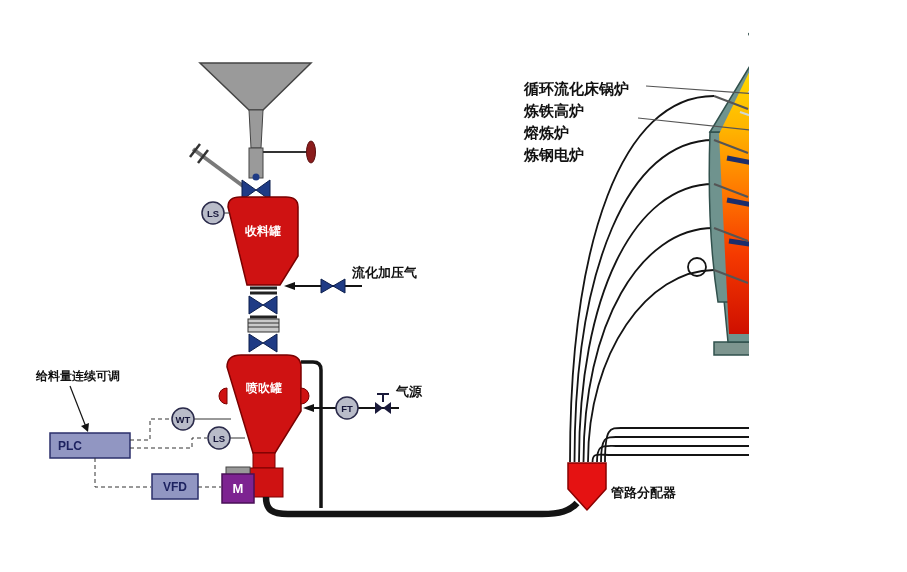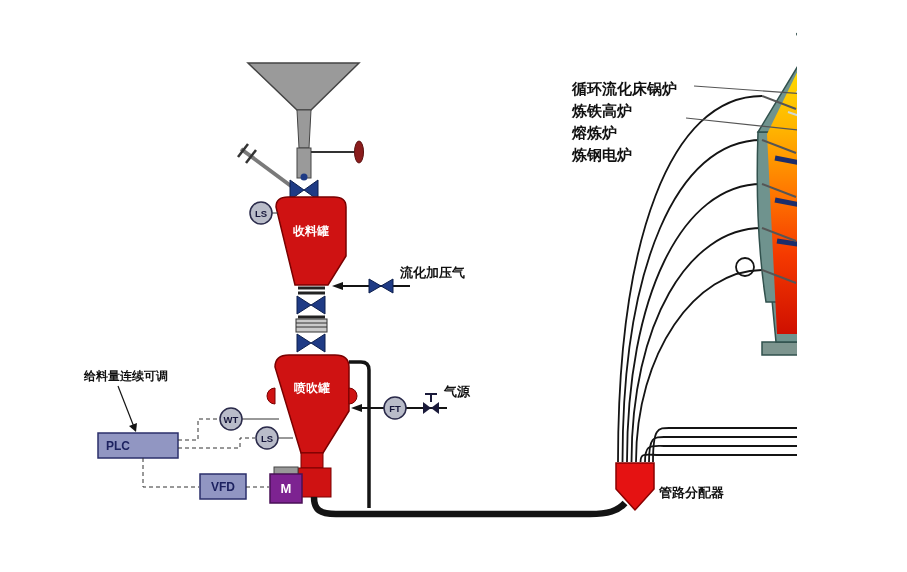--- a/index.html
+++ b/index.html
@@ -1,17 +1,17 @@
 <!DOCTYPE html>
 <html><head>
 <meta charset="utf-8">
 <style>
   html,body{margin:0;padding:0;background:#fff;}
   .canvas{position:relative;width:749px;height:572px;background:#ffffff;overflow:hidden;
-          font-family:"Liberation Sans","DejaVu Sans",sans-serif;margin-left:48px;}
+          font-family:"Liberation Sans","DejaVu Sans",sans-serif;}
   svg{position:absolute;left:0;top:0;}
   text{font-family:"Liberation Sans","DejaVu Sans",sans-serif;}
   .app-line{font-size:15px;font-weight:bold;fill:#111;}
   .vessel-label{font-size:12px;font-weight:bold;fill:#ffffff;}
   .anno{font-size:13px;font-weight:bold;fill:#111;}
   .inst{font-size:9.5px;font-weight:bold;fill:#15153a;}
   .ctrl-label{font-size:12px;font-weight:bold;fill:#1d2260;}
   .motor-label{font-size:13px;font-weight:bold;fill:#ffffff;}
   .pipe{stroke:#141414;fill:none;}
   .dash{stroke:#333;stroke-width:1;stroke-dasharray:4,3;fill:none;}

